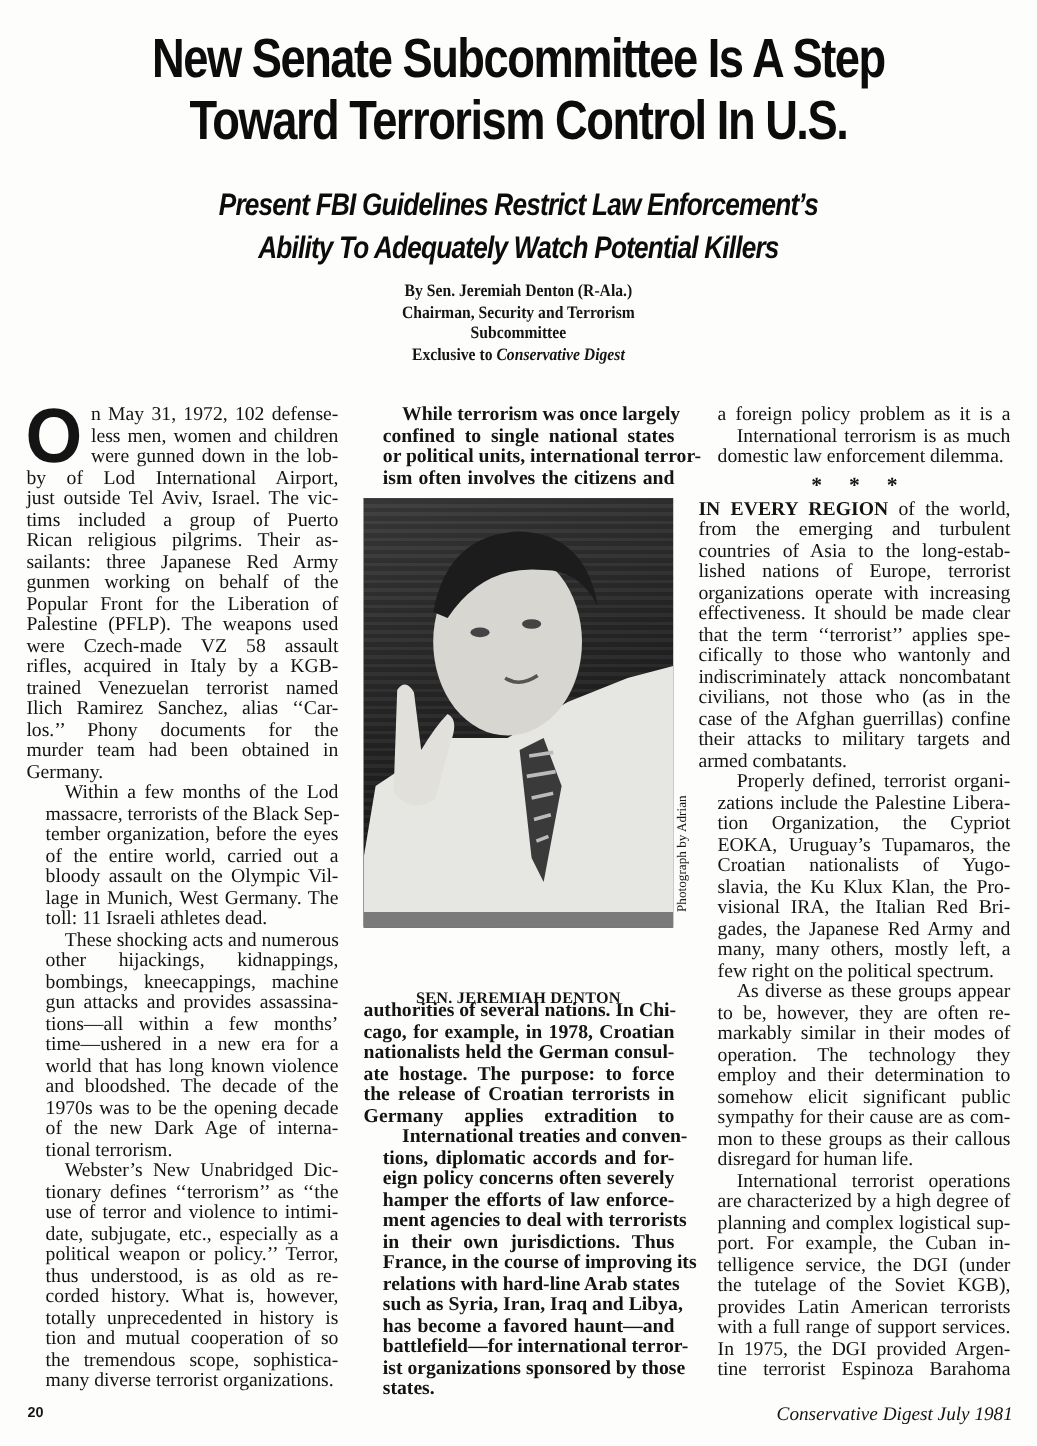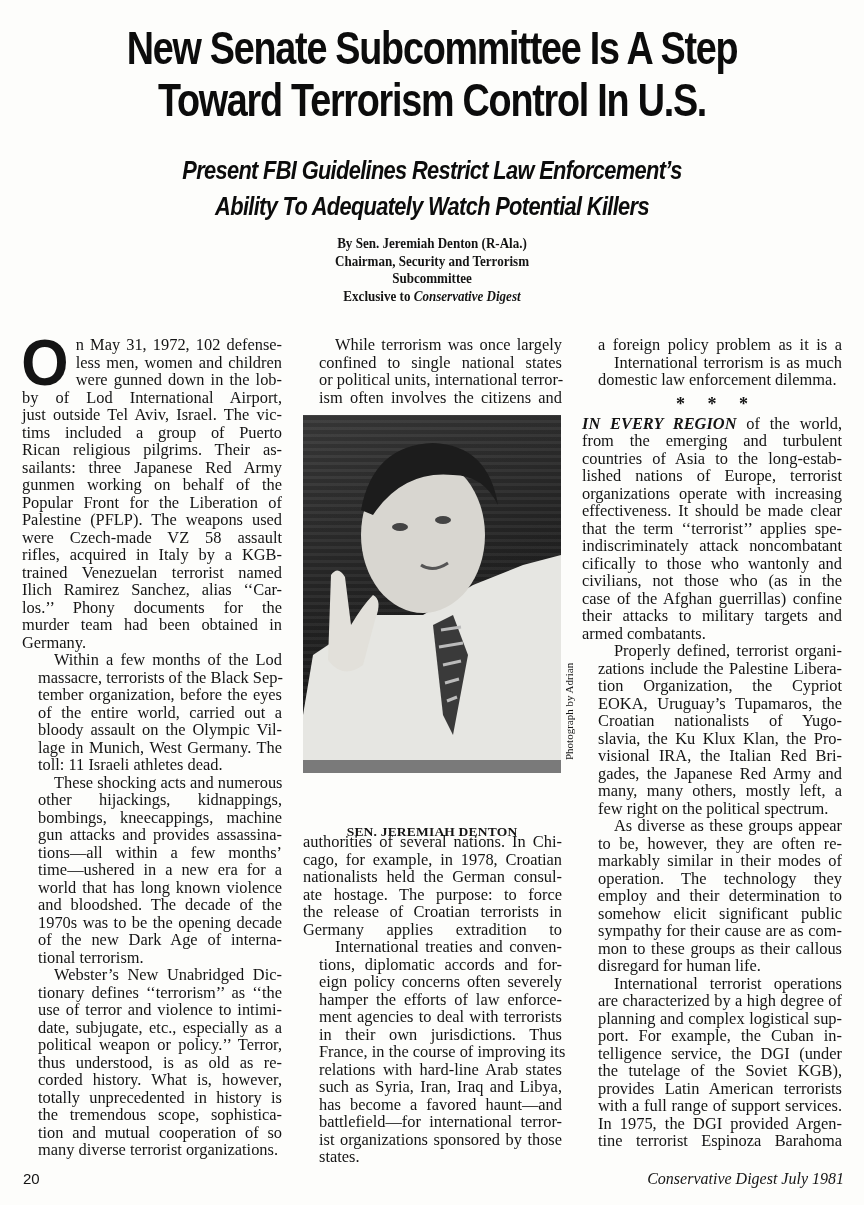--- a/index.html
+++ b/index.html
@@ -52,21 +52,21 @@
     font-size: 16.4px; line-height: 17.5px;
     text-align: justify;
     hyphens: none;
   }
   .col p { margin: 0; text-indent: 16px; }
   .col p.noindent { text-indent: 0; }
   .col .line { display: block; text-align: justify; text-align-last: justify; white-space: nowrap; }
   .col .last { text-align-last: left; }
 
   .col1 { left: 22px; top: 336px; width: 260px; }
-  .col2 { left: 303px; top: 336px; width: 259px; }
+  .col2 { left: 303px; top: 336px; width: 259px; font-weight: bold; }
   .col3 { left: 582px; top: 336px; width: 260px; }
 
   .dropcap {
     float: left;
     font-family: "Liberation Sans", "DejaVu Sans", sans-serif;
     font-weight: bold;
     font-size: 64px; line-height: 50px;
     height: 50px;
     margin: 2px 6px 0 -2px;
     transform: scaleX(0.95);
@@ -95,26 +95,26 @@
     position: absolute; left: 563px; top: 760px;
     transform: rotate(-90deg); transform-origin: left top;
     font-size: 11px; line-height: 12px; white-space: nowrap;
   }
 
   .stars {
     text-align: center; font-weight: bold; font-size: 18px; letter-spacing: 0;
     height: 26px; line-height: 30px;
     word-spacing: 18px;
   }
-  .bold-lead { font-weight: bold; font-style: italic; }
+  .bold-lead { font-weight: bold; }
 
   .folio-left {
     position: absolute; left: 23px; top: 1170px;
     font-family: "Liberation Sans", "DejaVu Sans", sans-serif;
-    font-size: 15px; font-weight: normal;
+    font-size: 12px; font-weight: bold;
   }
   .folio-right {
     position: absolute; right: 20px; top: 1170px;
     font-size: 16px;
     font-style: italic;
   }
 </style>
 </head>
 <body>
 
@@ -183,22 +183,22 @@
     </p>
     <p>
       <span class="line" style="padding-left:16px">Webster’s New Unabridged Dic-</span>
       <span class="line">tionary defines ‘‘terrorism’’ as ‘‘the</span>
       <span class="line">use of terror and violence to intimi-</span>
       <span class="line">date, subjugate, etc., especially as a</span>
       <span class="line">political weapon or policy.’’ Terror,</span>
       <span class="line">thus understood, is as old as re-</span>
       <span class="line">corded history. What is, however,</span>
       <span class="line">totally unprecedented in history is</span>
+      <span class="line">tion and mutual cooperation of so</span>
       <span class="line">the tremendous scope, sophistica-</span>
-      <span class="line">tion and mutual cooperation of so</span>
       <span class="line last">many diverse terrorist organizations.</span>
     </p>
   </div>
 
   <div class="col col2">
     <p>
       <span class="line" style="padding-left:16px">While terrorism was once largely</span>
       <span class="line">confined to single national states</span>
       <span class="line">or political units, international terror-</span>
       <span class="line">ism often involves the citizens and</span>
@@ -261,22 +261,22 @@
     </p>
     <div class="stars">* * *</div>
     <p class="noindent">
       <span class="line"><span class="bold-lead">IN EVERY REGION</span><span> of the world,</span></span>
       <span class="line">from the emerging and turbulent</span>
       <span class="line">countries of Asia to the long-estab-</span>
       <span class="line">lished nations of Europe, terrorist</span>
       <span class="line">organizations operate with increasing</span>
       <span class="line">effectiveness. It should be made clear</span>
       <span class="line">that the term ‘‘terrorist’’ applies spe-</span>
+      <span class="line">cifically to those who wantonly and</span>
       <span class="line">indiscriminately attack noncombatant</span>
-      <span class="line">cifically to those who wantonly and</span>
       <span class="line">civilians, not those who (as in the</span>
       <span class="line">case of the Afghan guerrillas) confine</span>
       <span class="line">their attacks to military targets and</span>
       <span class="line last">armed combatants.</span>
     </p>
     <p>
       <span class="line" style="padding-left:16px">Properly defined, terrorist organi-</span>
       <span class="line">zations include the Palestine Libera-</span>
       <span class="line">tion Organization, the Cypriot</span>
       <span class="line">EOKA, Uruguay’s Tupamaros, the</span>

